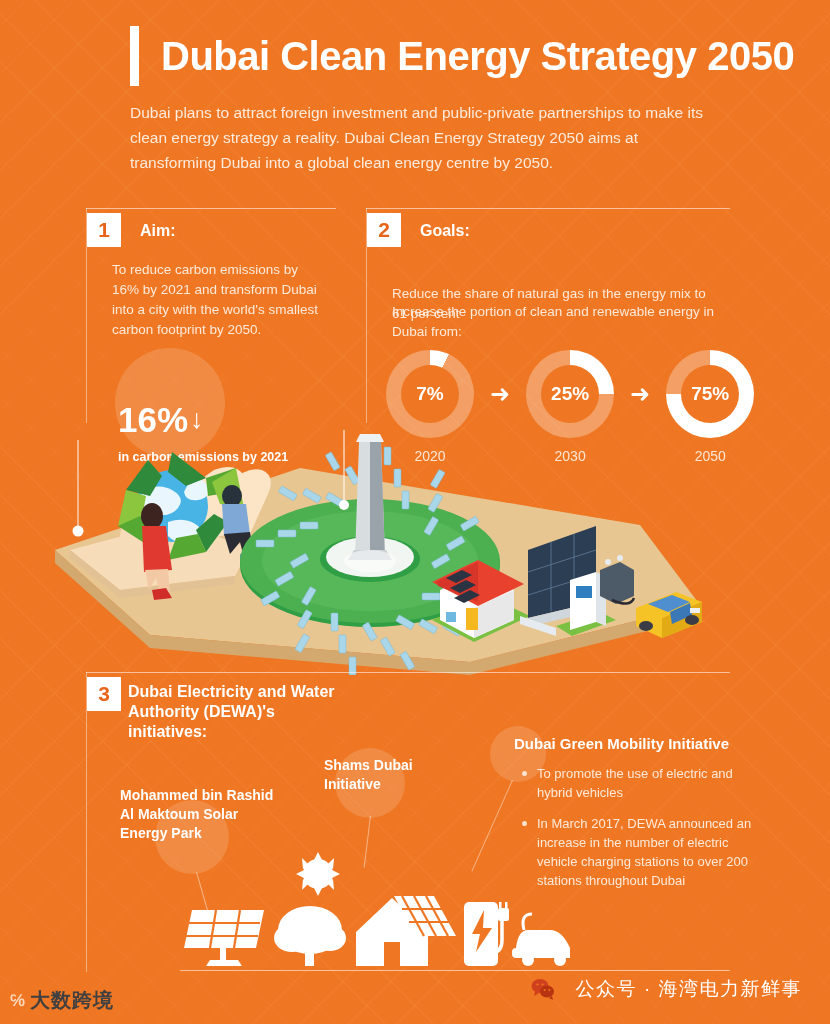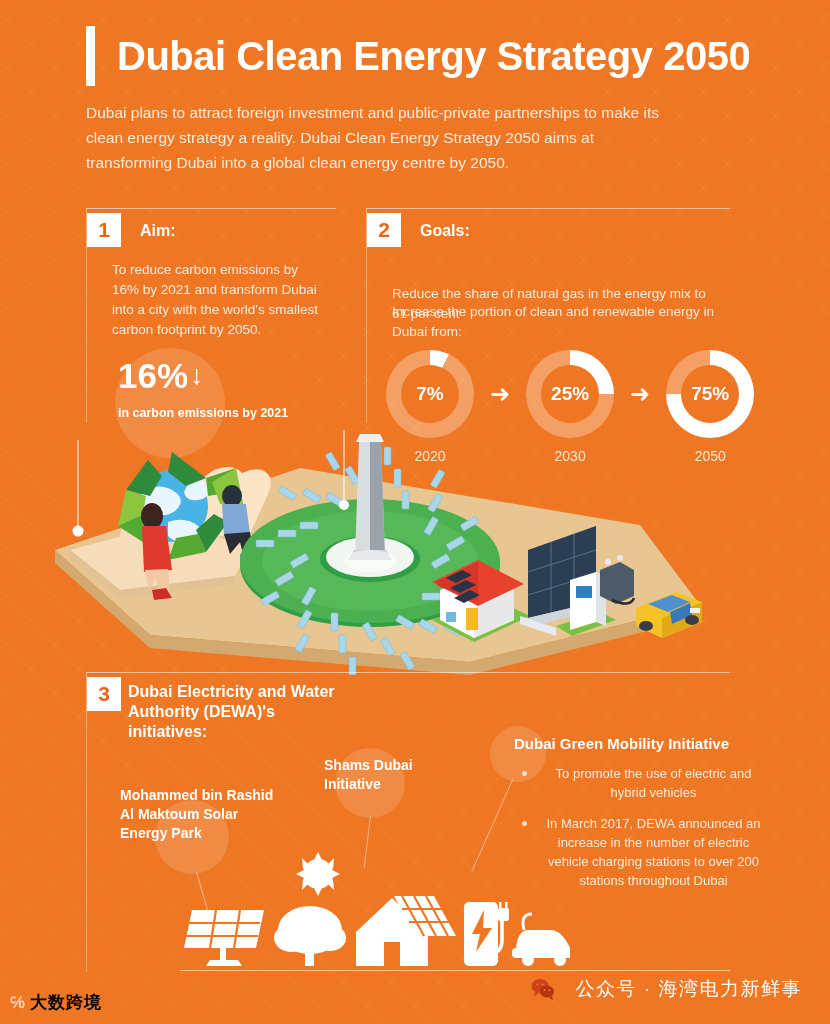--- a/index.html
+++ b/index.html
@@ -15,21 +15,21 @@
   #bg-pattern{
     position:absolute; inset:0;
     background-image:
       repeating-linear-gradient(45deg, rgba(255,255,255,.045) 0 1px, transparent 1px 34px),
       repeating-linear-gradient(-45deg, rgba(255,255,255,.045) 0 1px, transparent 1px 34px);
     pointer-events:none;
   }
   #page{ position:relative; width:830px; height:1024px; }
 
   
-  #header{ position:absolute; left:0; top:0; width:830px; }
+  #header{ position:absolute; left:0; top:0; width:830px;padding-left:44px; }
   .title-row{ display:flex; align-items:center; padding:26px 0 0 86px; }
   .title-bar{ width:9px; height:60px; background:#fff; margin-right:22px; flex:none; }
   .title{
     font-size:40px; font-weight:bold; color:#fff; letter-spacing:-.5px;
     line-height:1;
   }
   .subtitle{
     padding:14px 0 0 86px; width:680px;
     font-size:15.5px; line-height:25px; color:#fdebdd;
   }
@@ -48,21 +48,21 @@
   .sec-head{
     position:absolute; font-size:16px; font-weight:bold; color:#fff;
     line-height:20px;
   }
   .body-text{ position:absolute; font-size:13.5px; line-height:20px; color:#fdeada; }
 
   
   .soft-circle{ position:absolute; border-radius:50%; background:rgba(255,255,255,.15); }
   #pct16-wrap{ position:absolute; left:118px; top:358px; width:200px; }
   #pct16{ font-size:35px; font-weight:bold; color:#fff; line-height:1;
-          display:flex; align-items:center; }
+          display:flex; align-items:center;margin-top:44px; }
   #pct16 .arrow{ font-size:27px; margin-left:2px; }
   #pct16-sub{ font-size:12.5px; font-weight:bold; color:#fff; margin-top:13px; }
 
   
   .donut-group{ position:absolute; left:380px; top:350px;
                 display:flex; align-items:center; gap:10px; }
   .donut-cell{ display:flex; flex-direction:column; align-items:center; width:100px; }
   .donut{ position:relative; width:88px; height:88px; border-radius:50%; }
   .donut .hole{
     position:absolute; left:50%; top:50%; transform:translate(-50%,-50%);
@@ -72,33 +72,33 @@
   }
   .donut-year{ margin-top:10px; font-size:14px; color:#fde6d3; }
   .arrow-sep{ font-size:24px; color:#fff; padding-bottom:26px; line-height:1; }
 
   
   #illus{ position:absolute; left:0; top:430px; width:830px; height:245px; }
 
   
   .init-label{ position:absolute; font-size:14px; font-weight:bold; line-height:19px; color:#fff; }
   .bullets{ position:absolute; font-size:13px; line-height:19px; color:#fdeada; }
-  .bullets li{ list-style:none; position:relative; padding-left:17px; margin-bottom:12px;text-align:center; }
+  .bullets li{ list-style:none; position:relative; padding-left:17px; margin-bottom:12px; }
   .bullets li:before{
     content:""; position:absolute; left:2px; top:7px;
     width:5px; height:5px; border-radius:50%; background:#fde3cd;
   }
   .leader{ position:absolute; background:rgba(255,255,255,.45); width:1px;
            transform-origin:top center; }
 
   
   #footer{ position:absolute; left:0; bottom:0; width:830px; height:58px; }
   #logo{ position:absolute; left:10px; bottom:10px; display:flex; align-items:center; gap:6px; }
   #logo .mark{ font-size:17px; font-weight:bold; color:#fbd9bd; letter-spacing:-1px; }
-  #logo .cn{ font-size:17px; font-weight:bold; color:#000000; letter-spacing:1px; }
+  #logo .cn{ font-size:20px; font-weight:bold; color:#404040; letter-spacing:1px; }
   #wechat-line{ position:absolute; right:28px; bottom:22px; display:flex;
                 align-items:center; gap:21px; }
   #wechat-line .cn{ font-size:19px; color:#fff; letter-spacing:1.5px; }
 </style>
 </head>
 <body>
 
 <div id="page">
   <div id="bg-pattern"></div>
 

